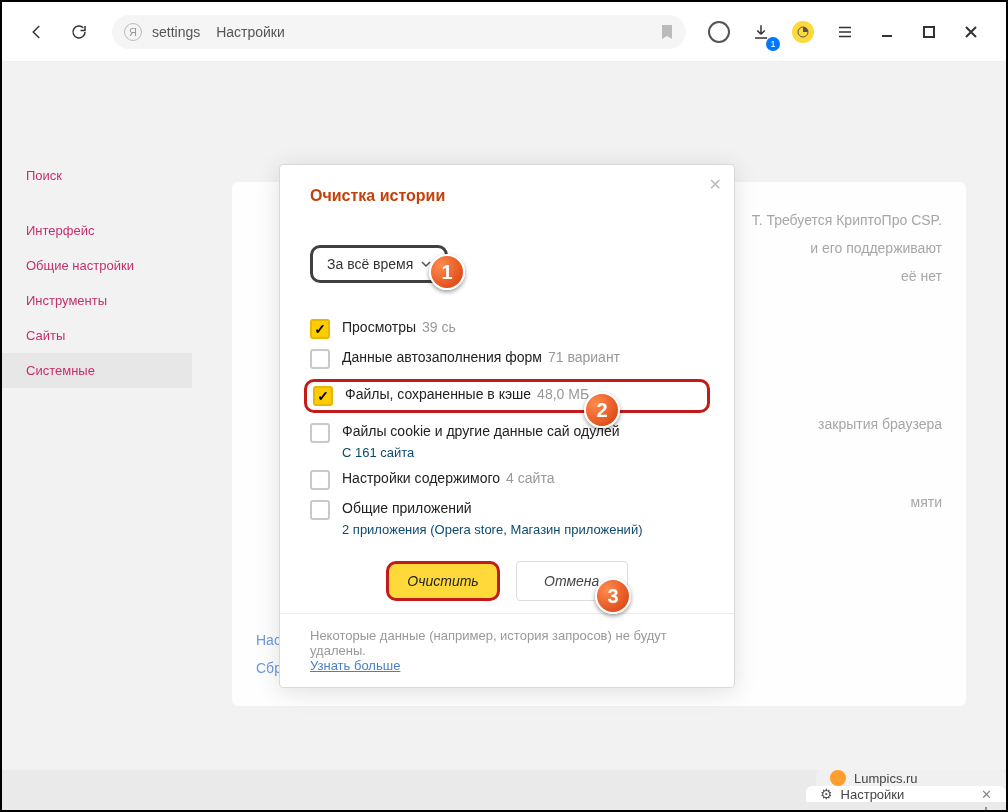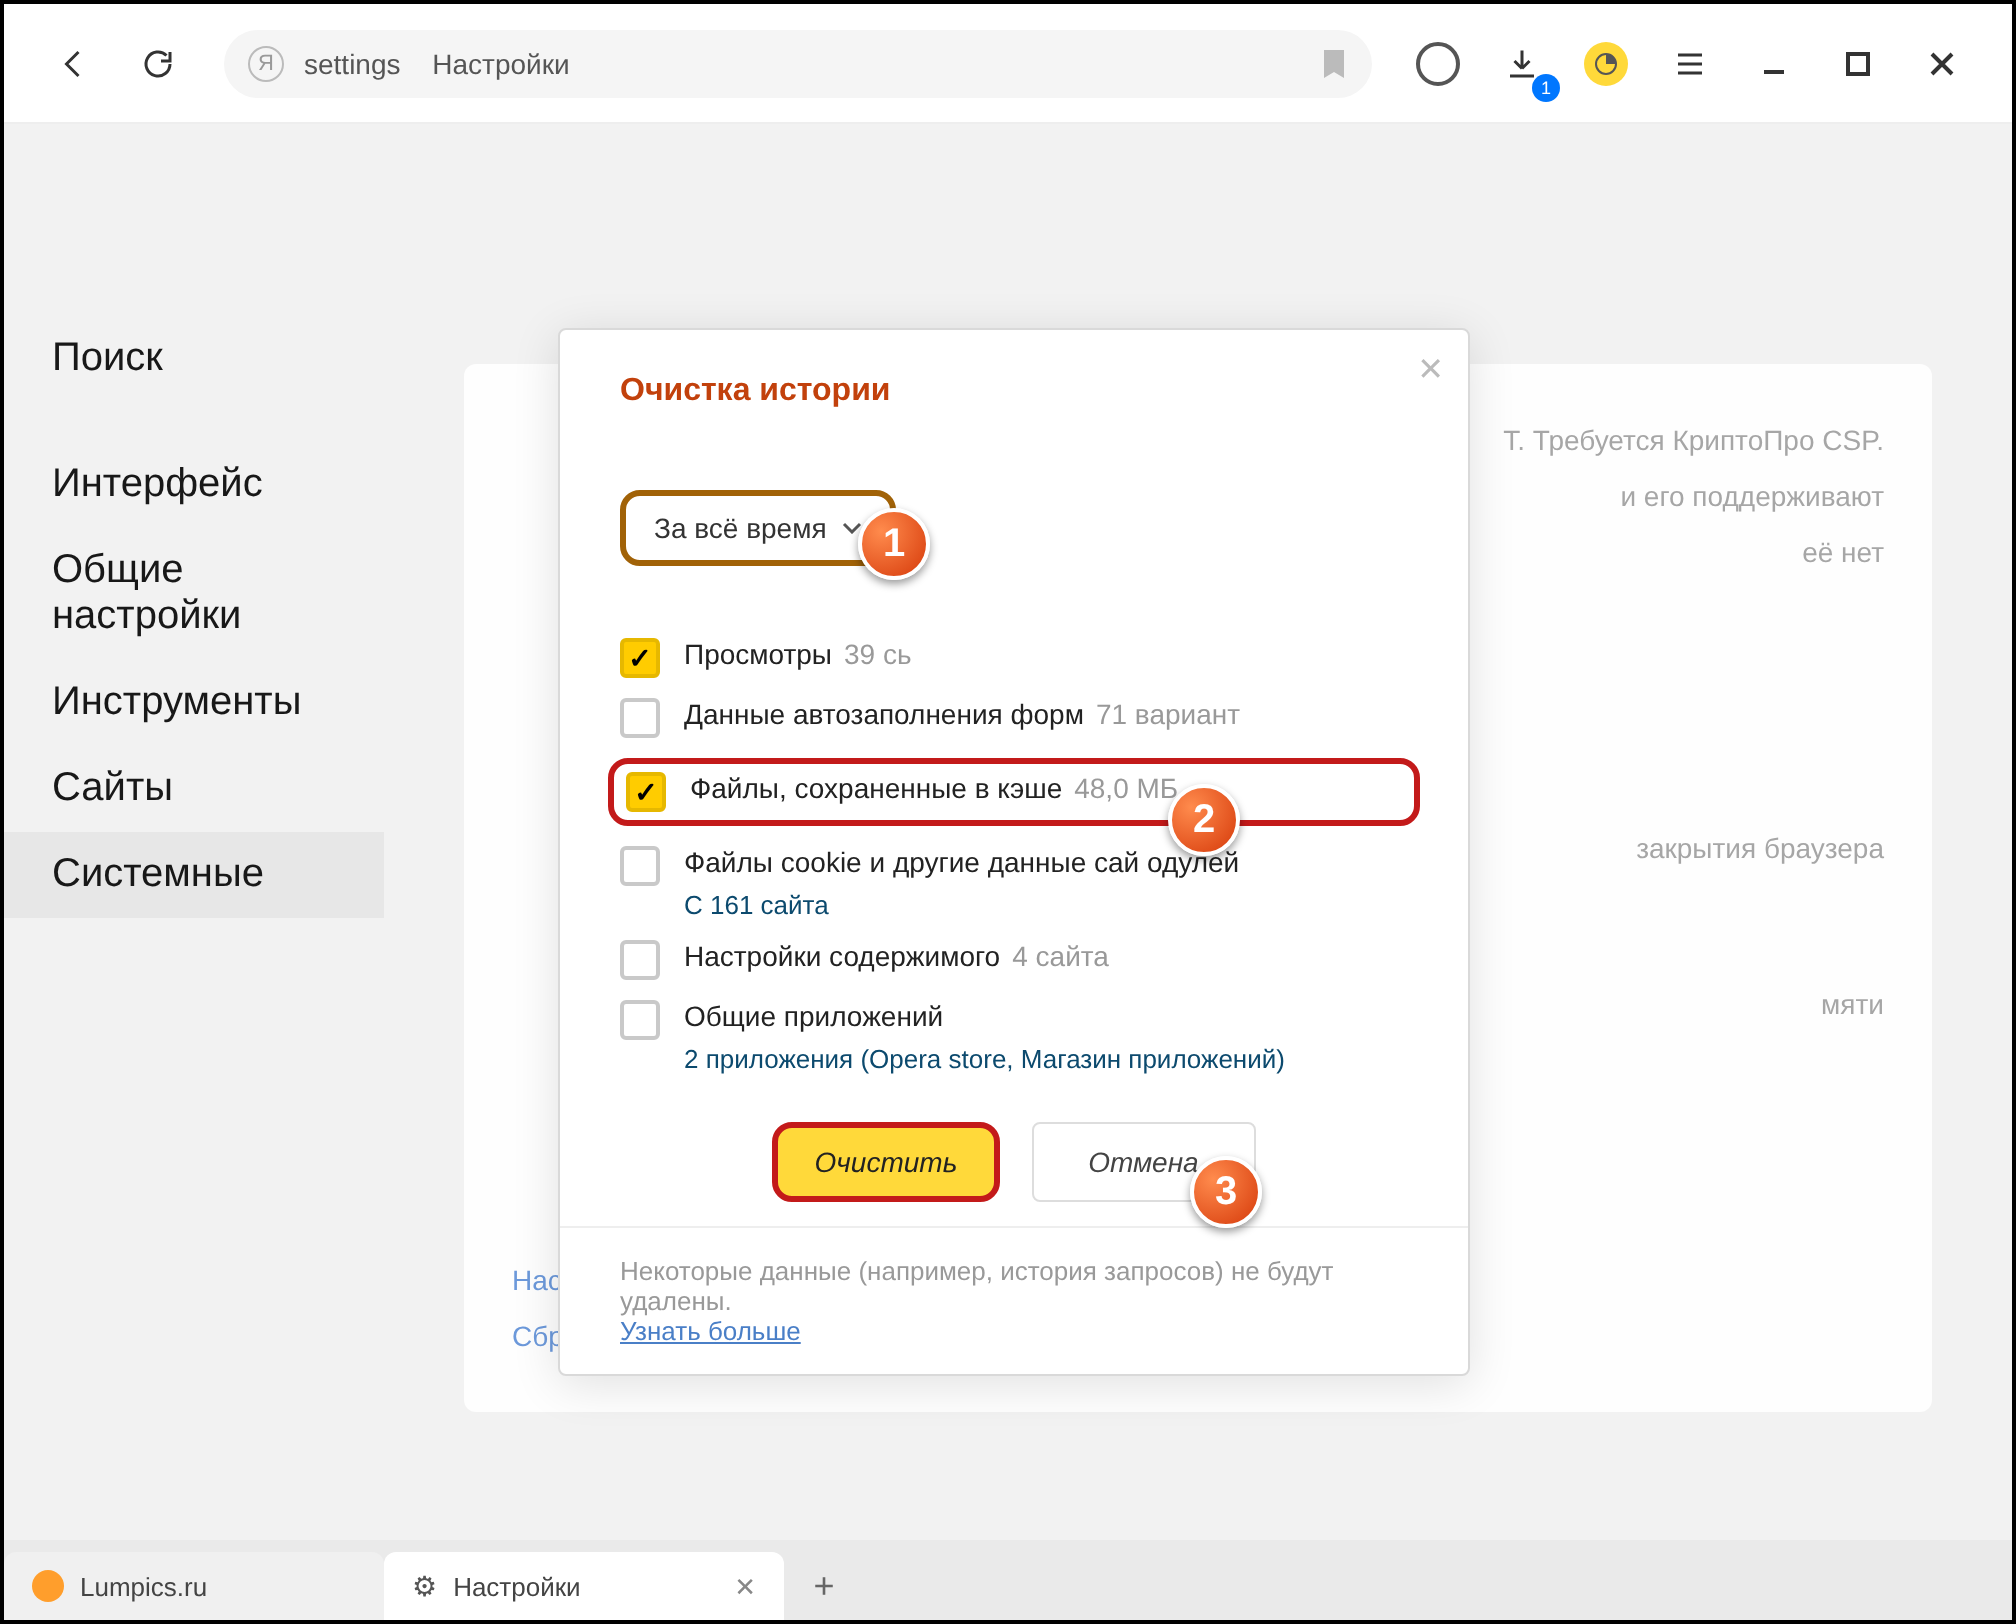--- a/index.html
+++ b/index.html
@@ -11,34 +11,34 @@
 .addrbar { flex: 1; height: 34px; background: #f5f5f5; border-radius: 17px; display: flex; align-items: center; padding: 0 12px; margin: 0 8px; color: #555; font-size: 14px; }
 .addrbar .ya { width: 18px; height: 18px; border: 1px solid #bbb; border-radius: 50%; margin-right: 10px; display:flex;align-items:center;justify-content:center;font-size:11px;color:#999; }
 .addrbar .bm { margin-left: auto; color: #999; }
 .alisa { width:22px; height:22px; border:2px solid #555; border-radius:50%; margin: 0 6px; }
 .dl { position: relative; }
 .dl .badge { position:absolute; bottom:-2px; right:-2px; width:14px; height:14px; background:#07f; border-radius:50%; color:#fff; font-size:9px; display:flex;align-items:center;justify-content:center; }
 .ext { width:22px; height:22px; background:#ffd93a; border-radius:50%; display:flex;align-items:center;justify-content:center; color:#555;}
 
 
 .bg { position:absolute; top:60px; left:0; right:0; bottom:40px; display:flex; filter: opacity(0.9); }
-.sidebar { width: 190px; padding-top: 96px; color:#000000; font-size:20px; }
+.sidebar { width: 190px; padding-top: 96px; color:#be185d; font-size:13px; }
 .sidebar div { padding: 10px 24px; }
 .sidebar .active { background:#e6e6e6; }
 .bg-main { flex:1; padding: 120px 40px 0 40px; position:relative; }
 .bg-card { background:#fff; border-radius:6px; padding:24px; min-height:500px; color:#9e9e9e; font-size:14px; line-height:2.0; }
 .bg-card a { color:#5d8fd8; text-decoration:none; }
 
 
 .modal { position:absolute; left:277px; top:162px; width:456px; background:#fff; border:1px solid #d9d9d9; border-radius:4px; box-shadow: 0 4px 24px rgba(0,0,0,0.12); z-index:10; }
 .modal-body { padding: 22px 30px 4px 30px; }
 .modal-title { font-size:16px; font-weight:bold; color:#c2410c; margin-bottom: 40px; }
 .close-x { position:absolute; top:10px; right:12px; color:#bbb; font-size:16px; cursor:pointer; }
 
-.dd { display:inline-flex; align-items:center; padding: 8px 14px; font-size:14px; color:#333; border:3px solid #a16207; border-radius:10px; cursor:pointer; margin-bottom: 26px; position:relative; }
+.dd { display:inline-flex; align-items:center; padding: 8px 14px; font-size:14px; color:#333; border:3px solid #404040; border-radius:10px; cursor:pointer; margin-bottom: 26px; position:relative; }
 .dd svg { margin-left:8px; }
 
 .row { display:flex; align-items:flex-start; margin: 10px 0; font-size:14px; color:#222; }
 .cb { width:20px; height:20px; border:2px solid #c9c9c9; border-radius:3px; margin-right:12px; flex-shrink:0; display:flex; align-items:center; justify-content:center; cursor:pointer; }
 .cb.on { background:#ffcc00; border-color:#e6b800; }
 .cb.on::after { content:"✓"; color:#000; font-size:14px; font-weight:bold; }
 .row-hl { border:3px solid #c31a1a; border-radius:10px; padding:4px 6px; margin: 4px -6px; }
 .muted { color:#999; margin-left:6px; }
 .sub { color:#0c4a6e; font-size:13px; margin-left:32px; margin-top:2px; }
 
@@ -50,21 +50,21 @@
 .modal-foot { border-top:1px solid #eee; padding:14px 30px; font-size:13px; color:#999; }
 .modal-foot a { color:#4a7fc7; }
 
 
 .step { position:absolute; width:36px; height:36px; border-radius:50%; background: radial-gradient(circle at 30% 30%, #ff8b4d, #d63a0a); border:2px solid #fff; box-shadow:0 2px 4px rgba(0,0,0,.4); color:#fff; font-size:20px; font-weight:bold; display:flex; align-items:center; justify-content:center; z-index:20;}
 .s1 { left:427px; top:252px; }
 .s2 { left:582px; top:390px; }
 .s3 { left:593px; top:576px; }
 
 
-.tabs { position:absolute; bottom:0; left:0; right:0; height:40px; background:#eaeaea; display:flex; align-items:flex-end; }
+.tabs { position:absolute; bottom:0; left:0; right:0; height:40px; background:#eaeaea; display:flex; align-items:flex-end;flex-direction:column; }
 .tab { height:34px; display:flex; align-items:center; padding:0 14px; font-size:13px; color:#444; gap:8px; border-top-left-radius:6px; border-top-right-radius:6px; }
 .tab.inactive { background:#f0f0f0; width:190px; }
 .tab.act { background:#fff; width:200px; justify-content:flex-start; }
 .tab .fav-l { width:16px; height:16px; background:#ff9e2c; border-radius:50%; }
 .tab .fav-g { color:#555; font-size:14px; }
 .tab .tabx { margin-left:auto; color:#888; }
 .newtab { width:40px; height:34px; display:flex; align-items:center; justify-content:center; color:#666; font-size:18px; cursor:pointer;}
 
 svg { display:block; }
 </style>

